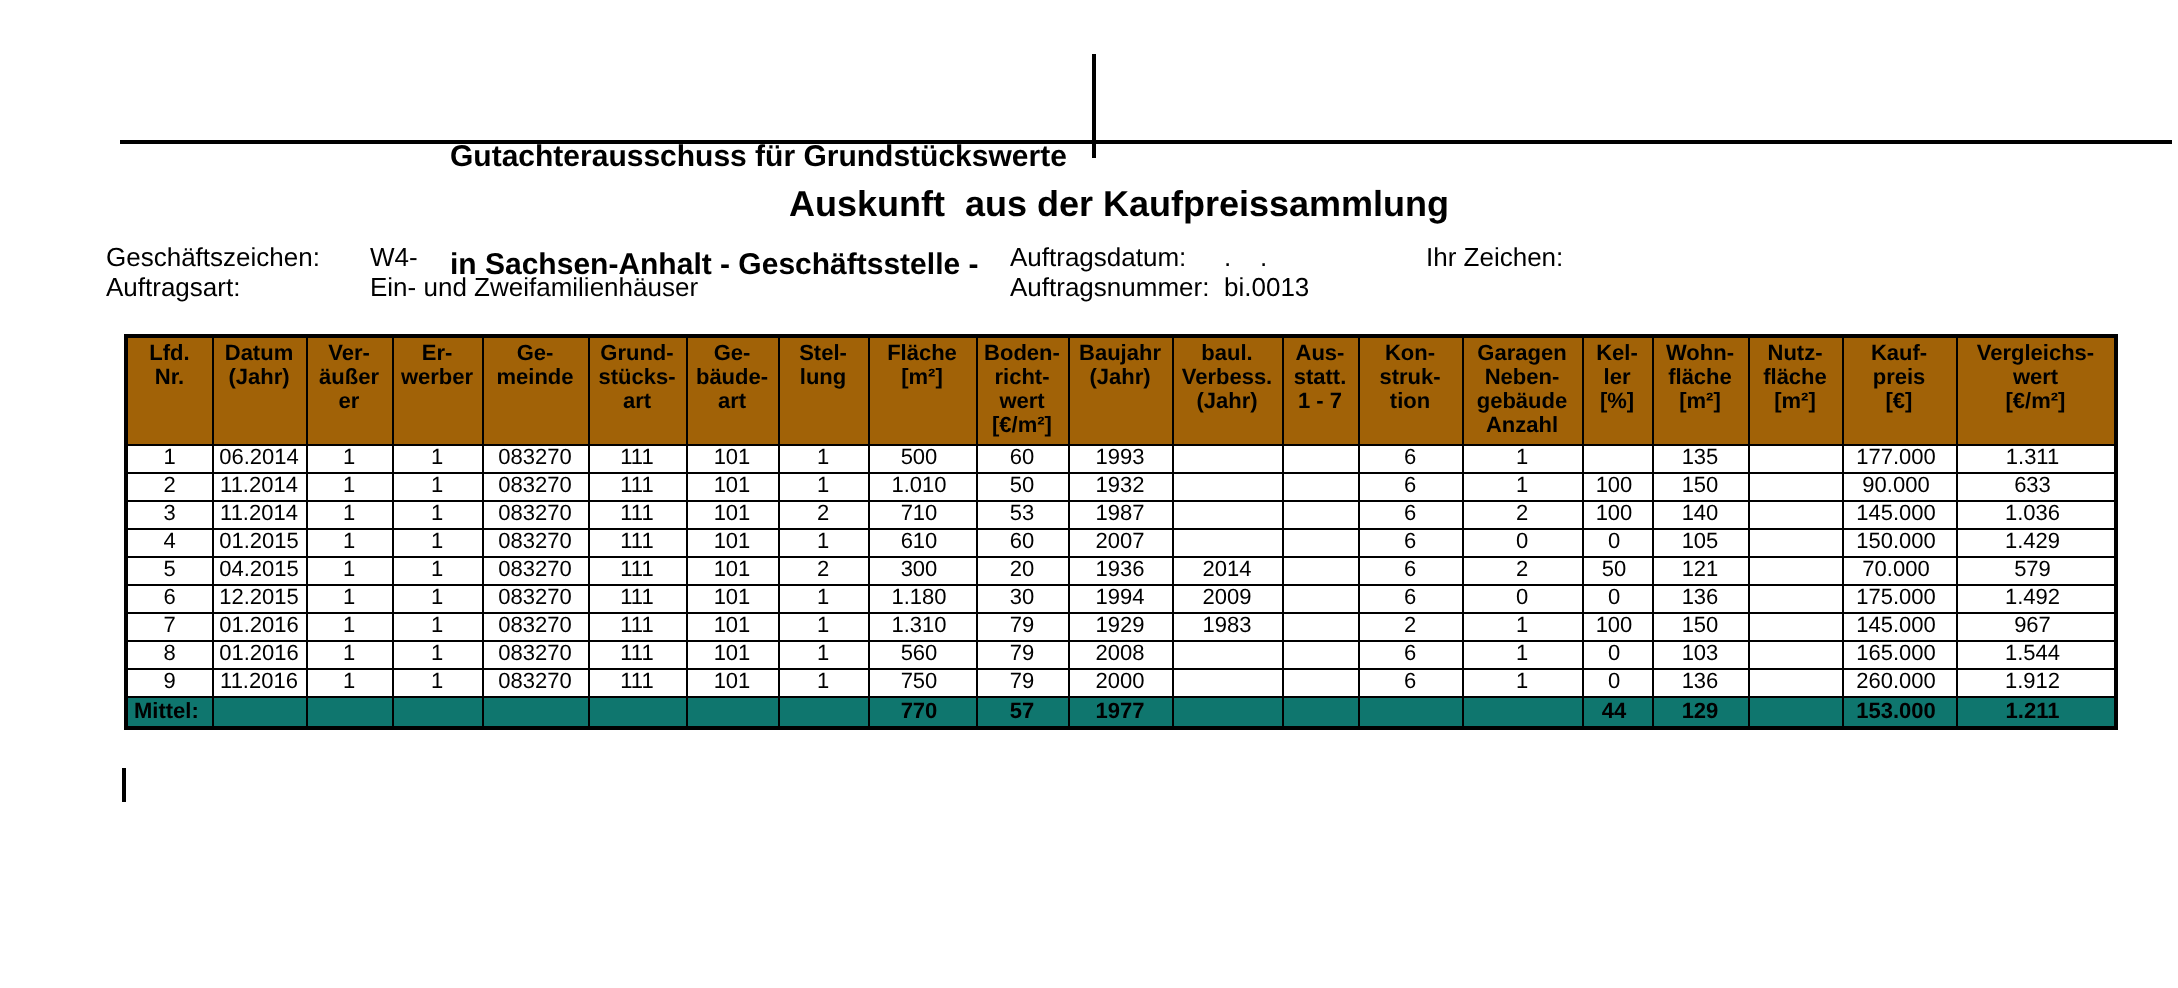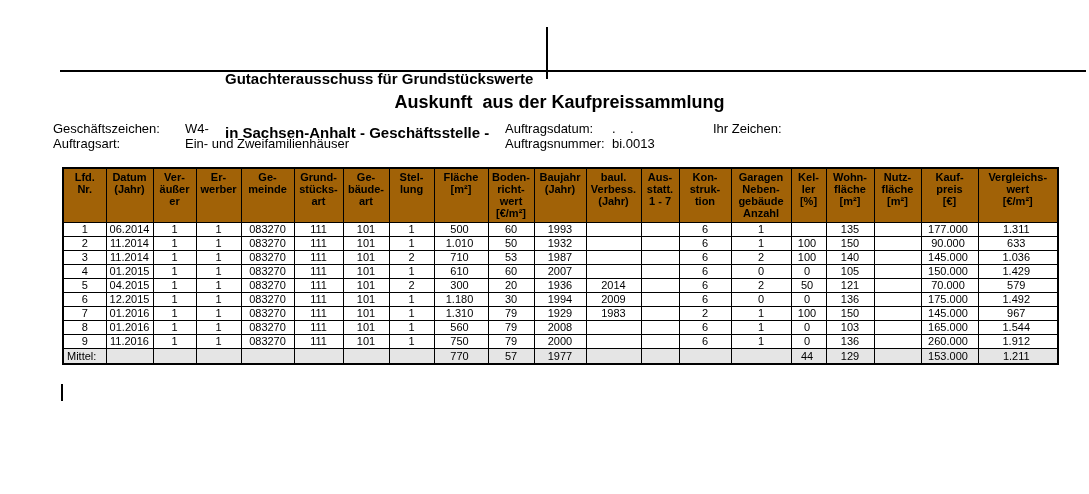--- a/index.html
+++ b/index.html
@@ -41,21 +41,21 @@
   table.kps th {
     background:#a16207; font-weight:bold; text-align:center; vertical-align:top;
     white-space:pre-line; line-height:12px; padding:2px 1px 1px 1px; height:50px;
   }
   table.kps td {
     height:13px; line-height:13px; padding:0 1px; text-align:center;
     background:#ffffff; white-space:nowrap;
   }
   table.kps td.r { text-align:center; padding-right:4px;margin-left:44px; }
   table.kps tr.mittel td {
-    background:#e5e5e5; font-weight:normal; height:14px;
+    background:#0f766e; font-weight:bold; height:14px;
   }
   table.kps tr.mittel td.label { text-align:left; padding-left:3px; }
 
   .text-cursor {
     position:absolute; left:61px; top:384px; width:2px; height:17px; background:#000;
   }
 </style>
 </head>
 <body>
 

